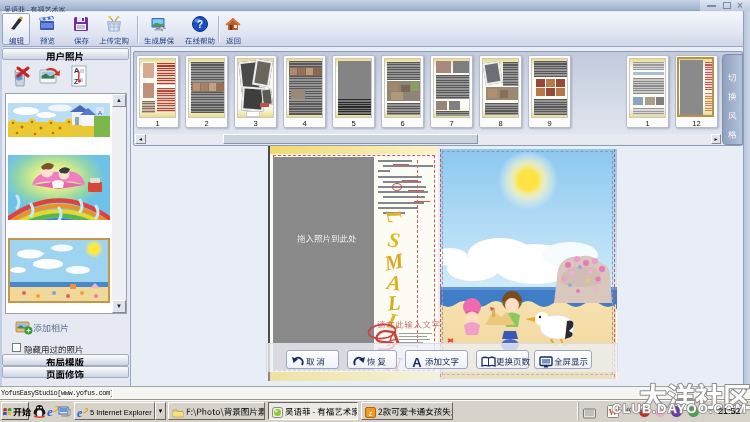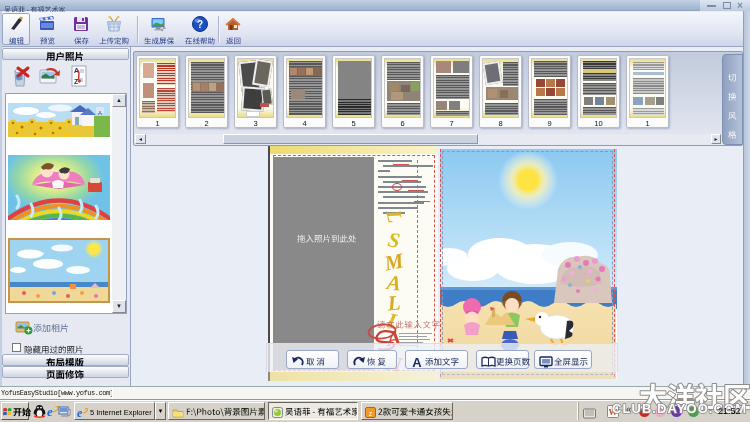--- a/index.html
+++ b/index.html
@@ -338,47 +338,43 @@
           <div class="ab" style="left:14px;top:20px;width:9px;height:8px;background:#b87848;"></div>
           <div class="ab" style="left:24px;top:20px;width:9px;height:8px;background:#984838;"></div>
           <div class="ab" style="left:4px;top:29px;width:9px;height:8px;background:#b87848;"></div>
           <div class="ab" style="left:14px;top:29px;width:9px;height:8px;background:#984838;"></div>
           <div class="ab" style="left:24px;top:29px;width:9px;height:8px;background:#b87848;"></div>
           <div class="ab" style="left:2px;top:40px;width:33px;height:16px;background:repeating-linear-gradient(#585858 0,#585858 1px,#969696 1px,#969696 2.5px);"></div>
         </div>
       </div>
 <div class="ab" style="left:0;top:63px;width:41px;text-align:center;font-size:7.5px;color:#111;">9</div>
     </div>
-    <div class="ab" style="left:577px;top:55px;width:43px;height:73px;background:#fcfcfc;border:1px solid #b8bcc8;border-radius:2px;box-shadow:1px 1px 2px rgba(80,90,120,.35);">
-<div class="ab" style="left:2px;top:2px;width:37px;height:60px;border:1px solid #c8c8cc;background:linear-gradient(#eadd86,#fcfbf2 16%,#fcfbf2 84%,#eadd86);overflow:hidden;">
-        <div style="position:relative;width:37px;height:60px;filter:blur(0.35px);">
-          <div class="ab" style="left:2px;top:2px;width:33px;height:20px;background:repeating-linear-gradient(#3a3a3a 0,#3a3a3a 1px,#8a8a8a 1px,#8a8a8a 2.5px);"></div>
-          <div class="ab" style="left:2px;top:10px;width:33px;height:4px;background:#d8c878;"></div>
-          <div class="ab" style="left:2px;top:24px;width:33px;height:12px;background:repeating-linear-gradient(#585858 0,#585858 1px,#969696 1px,#969696 2.5px);"></div>
-          <div class="ab" style="left:3px;top:38px;width:9px;height:8px;background:#808080;"></div>
-          <div class="ab" style="left:14px;top:38px;width:9px;height:8px;background:#74849a;"></div>
-          <div class="ab" style="left:25px;top:38px;width:9px;height:8px;background:#a09070;"></div>
-          <div class="ab" style="left:2px;top:48px;width:33px;height:8px;background:repeating-linear-gradient(#585858 0,#585858 1px,#969696 1px,#969696 2.5px);"></div>
-        </div>
-      </div>
-<div class="ab" style="left:0;top:63px;width:41px;text-align:center;font-size:7.5px;color:#111;">10</div>
-    </div>
     <div class="ab" style="left:626px;top:55px;width:43px;height:73px;background:#fcfcfc;border:1px solid #b8bcc8;border-radius:2px;box-shadow:1px 1px 2px rgba(80,90,120,.35);">
 <div class="ab" style="left:2px;top:2px;width:37px;height:60px;border:1px solid #c8c8cc;background:linear-gradient(#eadd86,#fcfbf2 16%,#fcfbf2 84%,#eadd86);overflow:hidden;">
         <div style="position:relative;width:37px;height:60px;filter:blur(0.35px);">
           <div class="ab" style="left:3px;top:3px;width:31px;height:8px;background:repeating-linear-gradient(#9a9a9a 0,#9a9a9a 1px,#d8d8d8 1px,#d8d8d8 2.5px);"></div>
           <div class="ab" style="left:3px;top:13px;width:31px;height:3px;background:#a8bcd4;"></div>
           <div class="ab" style="left:3px;top:19px;width:31px;height:16px;background:repeating-linear-gradient(#8a8a8a 0,#8a8a8a 1px,#c8c8c8 1px,#c8c8c8 2.5px);"></div>
           <div class="ab" style="left:3px;top:38px;width:10px;height:8px;background:#8aa4c0;"></div>
           <div class="ab" style="left:15px;top:38px;width:10px;height:8px;background:#a89e8e;"></div>
           <div class="ab" style="left:26px;top:38px;width:8px;height:8px;background:#808080;"></div>
           <div class="ab" style="left:3px;top:49px;width:31px;height:7px;background:repeating-linear-gradient(#9a9a9a 0,#9a9a9a 1px,#d8d8d8 1px,#d8d8d8 2.5px);"></div>
         </div>
       </div>
 <div class="ab" style="left:0;top:63px;width:41px;text-align:center;font-size:7.5px;color:#111;">1</div>
+    </div>
+    <div class="ab" style="left:675px;top:55px;width:43px;height:73px;background:#fcfcfc;border:1px solid #b8bcc8;border-radius:2px;box-shadow:1px 1px 2px rgba(80,90,120,.35);">
+<div class="ab" style="left:1px;top:1px;width:37px;height:60px;border:2px solid #b8924a;background:linear-gradient(#eadd86,#fcfbf2 16%,#fcfbf2 84%,#eadd86);overflow:hidden;">
+        <div style="position:relative;width:37px;height:60px;filter:blur(0.35px);">
+          <div class="ab" style="left:1px;top:1px;width:23px;height:56px;background:#8a8a8a;"></div>
+          <div class="ab" style="left:26px;top:3px;width:9px;height:28px;background:repeating-linear-gradient(#c05858 0,#c05858 1px,#f0d8d0 1px,#f0d8d0 2.5px);"></div>
+          <div class="ab" style="left:26px;top:34px;width:9px;height:20px;background:repeating-linear-gradient(#d08840 0,#d08840 1px,#f0e0c8 1px,#f0e0c8 2.5px);"></div>
+        </div>
+      </div>
+<div class="ab" style="left:0;top:63px;width:41px;text-align:center;font-size:7.5px;color:#111;">12</div>
     </div>
     <div class="ab" style="left:722px;top:54px;width:21px;height:91px;background:linear-gradient(90deg,#8fa0bf,#b4c2d8);border:1px solid #7e90b2;border-radius:4px 0 0 4px;"></div>
     <div style="position:absolute;left:728px;top:70px;"><svg width="9" height="13" viewBox="0 -9.860000000000001 9 13">
         <path d="M3.6 -6.4V-5.8H4.9C4.9 -3.3 4.8 -1.0 2.6 0.2C2.8 0.3 3.0 0.5 3.1 0.7C5.3 -0.6 5.5 -3.1 5.6 -5.8H7.3C7.2 -1.9 7.1 -0.5 6.8 -0.2C6.7 -0.1 6.6 -0.0 6.5 -0.0C6.3 -0.0 5.9 -0.1 5.4 -0.1C5.5 0.1 5.5 0.4 5.6 0.6C6.0 0.6 6.5 0.6 6.8 0.6C7.0 0.5 7.2 0.5 7.4 0.2C7.8 -0.2 7.9 -1.7 8.0 -6.0C8.0 -6.1 8.0 -6.4 8.0 -6.4ZM1.3 -0.6C1.5 -0.7 1.7 -0.9 3.7 -1.8C3.7 -1.9 3.7 -2.2 3.6 -2.4L2.0 -1.6V-4.2L3.7 -4.6L3.6 -5.2L2.0 -4.8V-6.8H1.4V-4.7L0.2 -4.5L0.3 -3.9L1.4 -4.1V-1.8C1.4 -1.4 1.1 -1.2 1.0 -1.1C1.1 -1.0 1.2 -0.7 1.3 -0.6Z" fill="#fff"></path>
       </svg></div>
     <div style="position:absolute;left:728px;top:89px;"><svg width="9" height="13" viewBox="0 -9.860000000000001 9 13">
         <path d="M1.4 -7.1V-5.4H0.4V-4.8H1.4V-2.9C1.0 -2.8 0.6 -2.7 0.3 -2.6L0.5 -2.0L1.4 -2.3V-0.1C1.4 0.0 1.4 0.0 1.3 0.0C1.2 0.0 0.9 0.0 0.5 0.0C0.6 0.2 0.7 0.5 0.7 0.7C1.2 0.7 1.5 0.6 1.7 0.5C1.9 0.4 2.0 0.2 2.0 -0.1V-2.5L2.9 -2.8L2.8 -3.4L2.0 -3.1V-4.8H2.8V-5.4H2.0V-7.1ZM4.6 -5.8H6.3C6.1 -5.6 5.9 -5.2 5.6 -5.0H3.9C4.1 -5.3 4.4 -5.6 4.6 -5.8ZM2.8 -2.5V-1.9H4.9C4.5 -1.2 3.8 -0.4 2.4 0.2C2.5 0.4 2.7 0.6 2.8 0.7C4.2 0.0 5.0 -0.8 5.4 -1.6C5.9 -0.6 6.8 0.2 7.8 0.7C7.9 0.5 8.1 0.3 8.2 0.1C7.2 -0.2 6.3 -1.0 5.8 -1.9H8.1V-2.5H7.5V-5.0H6.4C6.7 -5.3 7.0 -5.8 7.3 -6.1L6.8 -6.4L6.7 -6.4H4.9C5.0 -6.6 5.1 -6.8 5.2 -7.0L4.6 -7.2C4.3 -6.4 3.7 -5.5 2.9 -4.9C3.0 -4.8 3.2 -4.6 3.3 -4.4L3.5 -4.5V-2.5ZM4.1 -2.5V-4.5H5.2V-3.6C5.2 -3.2 5.2 -2.9 5.1 -2.5ZM6.8 -2.5H5.7C5.8 -2.9 5.8 -3.2 5.8 -3.6V-4.5H6.8Z" fill="#fff"></path>
       </svg></div>
     <div style="position:absolute;left:728px;top:108px;"><svg width="9" height="13" viewBox="0 -9.860000000000001 9 13">
         <path d="M1.4 -6.7V-4.2C1.4 -2.9 1.3 -1.0 0.3 0.3C0.5 0.3 0.8 0.6 0.9 0.7C1.9 -0.7 2.0 -2.8 2.0 -4.2V-6.1H6.5C6.5 -1.7 6.5 0.6 7.6 0.6C8.1 0.6 8.2 0.2 8.3 -0.9C8.1 -1.0 7.9 -1.2 7.8 -1.4C7.8 -0.7 7.8 -0.1 7.6 -0.1C7.1 -0.1 7.1 -2.7 7.1 -6.7ZM5.2 -5.5C5.0 -4.8 4.7 -4.1 4.3 -3.5C3.9 -4.1 3.4 -4.7 2.9 -5.2L2.4 -4.9C2.9 -4.3 3.5 -3.6 4.0 -2.9C3.4 -2.0 2.7 -1.3 2.0 -0.8C2.2 -0.7 2.4 -0.4 2.5 -0.3C3.2 -0.8 3.8 -1.5 4.4 -2.4C4.9 -1.6 5.4 -0.9 5.7 -0.4L6.2 -0.7C5.9 -1.4 5.3 -2.2 4.7 -3.0C5.1 -3.7 5.5 -4.5 5.7 -5.4Z" fill="#fff"></path>

